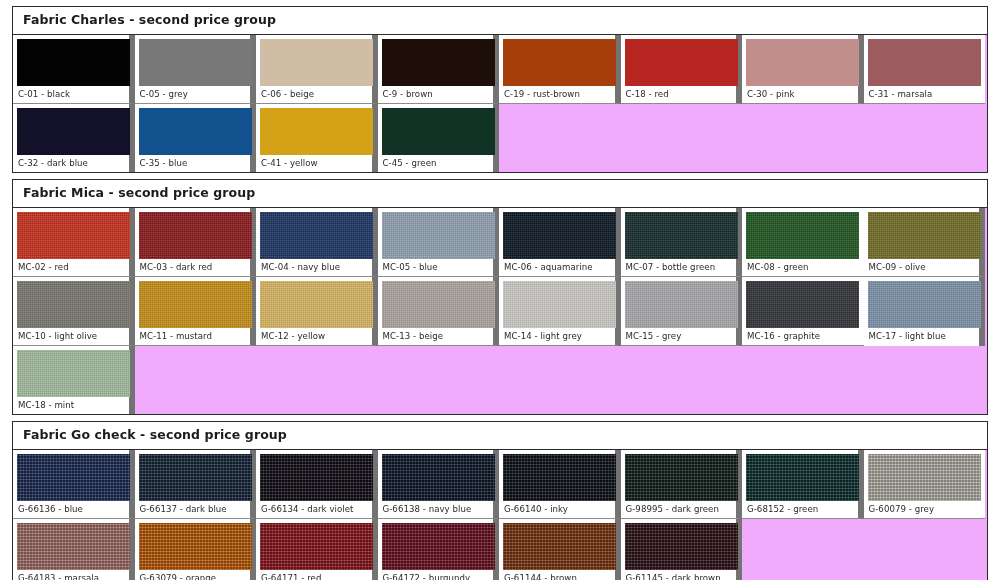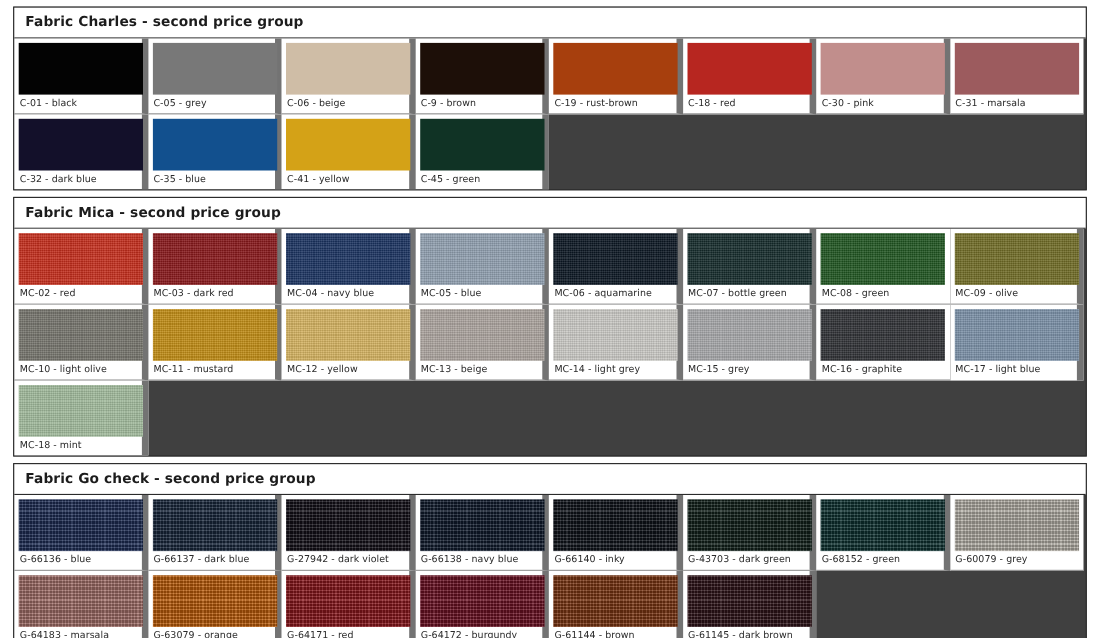--- a/index.html
+++ b/index.html
@@ -10,21 +10,21 @@
     -webkit-font-smoothing:antialiased;
     overflow:hidden;
   }
   .page{
     width:1000px;height:580px;position:relative;
     padding:0;box-sizing:border-box;
   }
   .panel{
     margin:6px 12px 4px 12px;
     border:1px solid #2b2b2b;
-    background:#404040;
+    background:#f0abfc;
     box-sizing:border-box;
   }
   .panel-header{
     padding:6px 10px 7px 10px;
     border-bottom:1px solid #2b2b2b;
     background:#ffffff;
   }
   .panel-title{
     font-size:12.5px;
     font-weight:bold;
@@ -288,39 +288,39 @@
           <div class="cell">
             <div class="swatch" style="background: rgb(23, 38, 59);">
               <div class="tex tex-check"></div>
             </div>
             <div class="caption">G-66137 - dark blue</div>
           </div>
           <div class="cell">
             <div class="swatch" style="background: rgb(18, 15, 23);">
               <div class="tex tex-check"></div>
             </div>
-            <div class="caption">G-27942 - dark violet</div>
+            <div class="caption">G-66134 - dark violet</div>
           </div>
           <div class="cell">
             <div class="swatch" style="background: rgb(15, 26, 44);">
               <div class="tex tex-check"></div>
             </div>
             <div class="caption">G-66138 - navy blue</div>
           </div>
           <div class="cell">
             <div class="swatch" style="background: rgb(14, 18, 25);">
               <div class="tex tex-check"></div>
             </div>
             <div class="caption">G-66140 - inky</div>
           </div>
           <div class="cell">
             <div class="swatch" style="background: rgb(16, 32, 26);">
               <div class="tex tex-check"></div>
             </div>
-            <div class="caption">G-43703 - dark green</div>
+            <div class="caption">G-98995 - dark green</div>
           </div>
           <div class="cell">
             <div class="swatch" style="background: rgb(13, 49, 48);">
               <div class="tex tex-check"></div>
             </div>
             <div class="caption">G-68152 - green</div>
           </div>
           <div class="cell last-col">
             <div class="swatch" style="background: rgb(182, 178, 169);">
               <div class="tex tex-check"></div>

